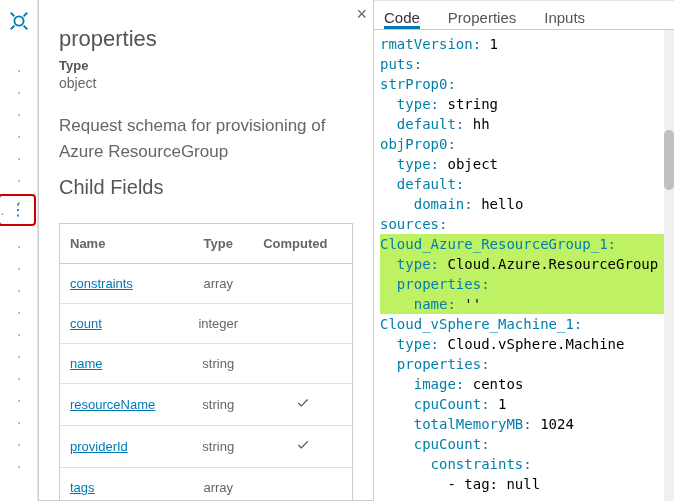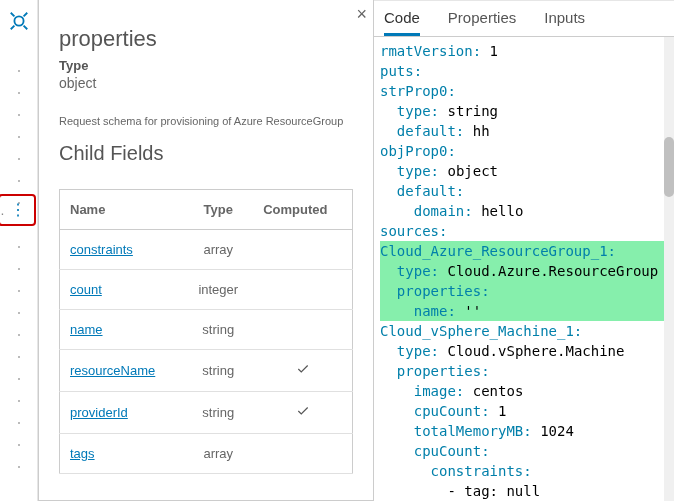--- a/index.html
+++ b/index.html
@@ -10,41 +10,41 @@
   .kebab-wrap { position: absolute; top: 194px; left: -2px; width: 38px; height: 32px; display: flex; align-items: center; justify-content: flex-end; gap: 4px; border: 2px solid #c00; border-radius: 4px; padding-right: 8px; }
   .kebab-wrap .ellipsis { color: #888; font-size: 14px; letter-spacing: 1px; }
   .kebab-wrap .vdots { color: #0079b8; font-size: 16px; line-height: 1; }
   .dotted-line { position: absolute; top: 60px; left: 18px; width: 2px; height: 420px; background-image: radial-gradient(circle, #bbb 1px, transparent 1px); background-size: 2px 22px; background-repeat: repeat-y; }
 
   .panel { width: 336px; height: 100%; border: 1px solid #ccc; border-top: none; padding: 8px 20px 0 20px; overflow: hidden; position: relative; }
   .close-btn { position: absolute; top: 4px; right: 6px; font-size: 18px; color: #666; cursor: pointer; font-family: Arial; }
   h1.props { font-size: 22px; font-weight: 400; color: #555; margin: 18px 0 6px 0; }
   .type-label { font-weight: 600; color: #555; font-size: 13px; }
   .type-value { color: #666; font-size: 14px; margin-top: 2px; }
-  .desc { color: #666; font-size: 11px; margin-top: 22px; line-height: 1.5; }
+  .desc { color: #666; font-size: 17px; margin-top: 22px; line-height: 1.5; }
   h2.child { font-size: 20px; font-weight: 400; color: #555; margin-top: 12px; }
   table.fields { width: 100%; border: 1px solid #ccc; border-collapse: collapse; margin-top: 24px; font-size: 13px; }
   table.fields th { text-align: left; color: #666; font-weight: 600; padding: 12px 10px; border-bottom: 1px solid #ccc; }
   table.fields th:nth-child(2){ text-align:center;}
   table.fields th:nth-child(3){ text-align:left;}
   table.fields td { padding: 12px 10px; border-bottom: 1px solid #e0e0e0; color:#666;}
   table.fields td.type { text-align:center; }
   table.fields td.comp { text-align:center; }
   table.fields a { color: #0079b8; text-decoration: underline; }
   .check svg { stroke:#555; fill:none; stroke-width:2;}
 
   .right { flex: 1; display: flex; flex-direction: column; border-top: 1px solid #e6e6e6;}
   .tabs { display: flex; gap: 28px; padding: 8px 10px 0 10px; border-bottom: 1px solid #ccc; }
-  .tab { padding-bottom: 7px; font-size: 15px; color: #555; cursor: pointer; }
+  .tab { padding-bottom: 0; font-size: 15px; color: #555; cursor: pointer; }
   .tab.active { border-bottom: 3px solid #0079b8; color: #333; }
   .codewrap { position: relative; flex:1; overflow:hidden; }
   .code { font-family: "Menlo","Consolas",monospace; font-size: 14px; line-height: 20px; padding: 4px 6px; white-space: pre; color: #000; }
   .kw { color: #007faa; }
   .va { color: #000; }
-  .hl { background: #86efac; display:inline-block; width:100%; }
+  .hl { background: #bef264; display:inline-block; width:100%; }
   .gutter-scroll { position:absolute; right:0; top:0; width:10px; height:100%; background:#f0f0f0;}
   .gutter-scroll .thumb { position:absolute; top:100px; width:10px; height:60px; background:#c0c0c0; border-radius:5px;}
 </style>
 </head>
 <body>
 
 <div class="root">
   <div class="sidebar">
     <span class="sidebar-icon">
       <svg width="22" height="22" viewBox="0 0 24 24">

